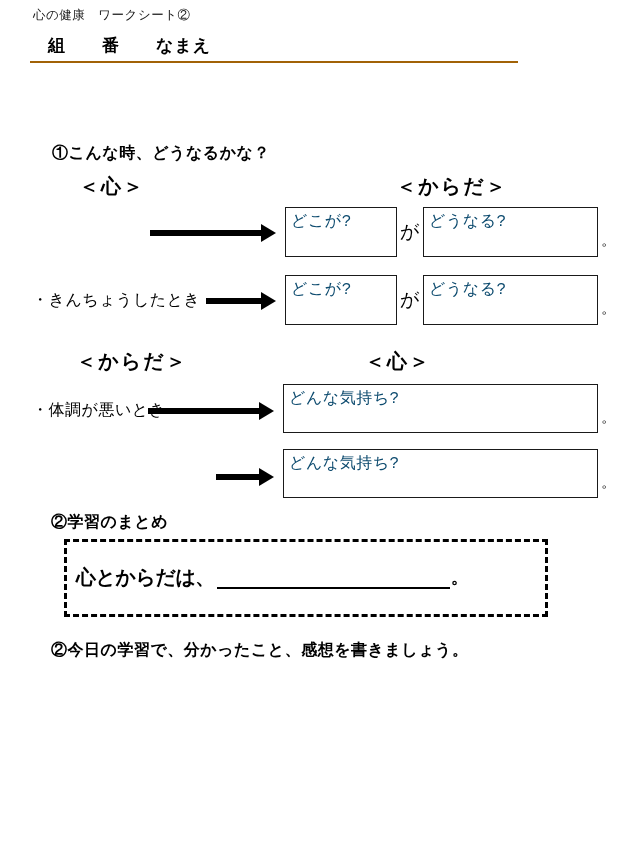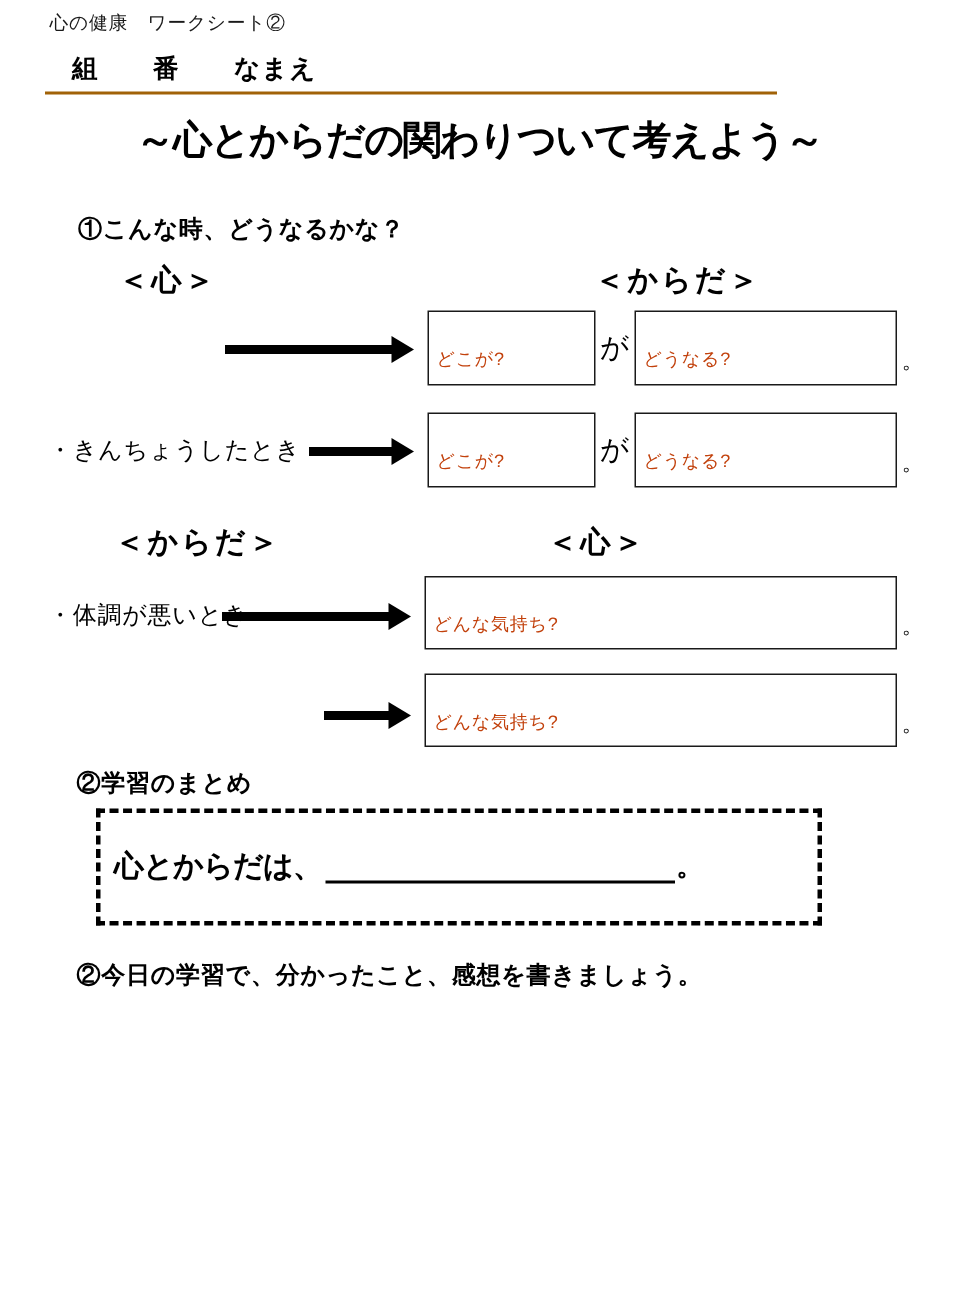--- a/index.html
+++ b/index.html
@@ -1,18 +1,18 @@
 <!DOCTYPE html>
 <html><head>
 <meta charset="utf-8">
 <style>
   html, body { margin:0; padding:0; background:#fff; }
   .page {
     position:relative; width:639px; height:674px; background:#ffffff;
-    font-family:Liberation Sans, sans-serif; color:#000; overflow:hidden;
+    font-family:Liberation Mono, monospace; color:#000; overflow:hidden;
   }
   .abs { position:absolute; }
 
   .doc-header { font-size:12.5px; color:#1a1a1a; letter-spacing:0.5px; }
 
   .name-line {
     font-weight:bold; font-size:17px; letter-spacing:1px;
     border-bottom:2px solid #a16207; padding:0 0 4px 18px;
   }
 
@@ -32,21 +32,21 @@
 
   .arrow { height:20px; }
   .arrow .shaft { position:absolute; left:0; right:13px; top:7px; height:6px; background:#000; }
   .arrow .head {
     position:absolute; right:0; top:1px; width:0; height:0;
     border-top:9px solid transparent; border-bottom:9px solid transparent;
     border-left:15px solid #000;
   }
 
   .ans-box { border:1.6px solid #1a1a1a; background:#fff; box-sizing:border-box; }
-  .ans-box .ph { display:block; font-size:12px; color:#c2410c; padding:3px 5px; letter-spacing:0.5px;margin-top:20px; }
+  .ans-box .ph { display:block; font-size:16px; color:#0c4a6e; padding:3px 5px; letter-spacing:0.5px; }
 
   .particle { font-size:19px; }
   .period { font-size:15px; }
 
   .summary-box {
     border:3.5px dashed #000; box-sizing:border-box; background:#fff;
   }
   .summary-row {
     display:flex; align-items:center; padding:21px 0 0 9px;
   }
@@ -65,21 +65,20 @@
 <body>
 
 <div class="page">
 
   <div class="abs doc-header" style="left:33px; top:7px;">心の健康　ワークシート②</div>
 
   <div class="abs name-line" style="left:30px; top:34px; width:470px;">
     <span>組　　番　　なまえ</span>
   </div>
 
-  <div class="abs title" style="left:0; top:76px;">～心とからだの関わりついて考えよう～</div>
 
   <div class="abs sec-heading" style="left:31px; top:143px;">①こんな時、どうなるかな？</div>
 
   <div class="abs col-header" style="left:112px; top:173px;">＜心＞</div>
   <div class="abs col-header" style="left:452px; top:173px;">＜からだ＞</div>
 
   <div class="abs arrow" style="left:150px; top:223px; width:126px;">
     <span class="shaft"></span>
     <span class="head"></span>
   </div>

